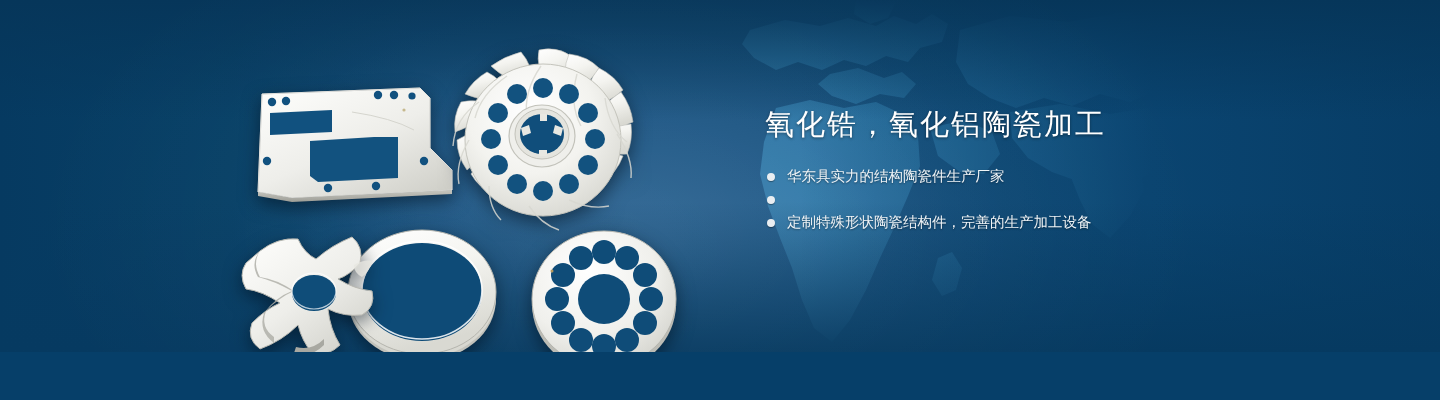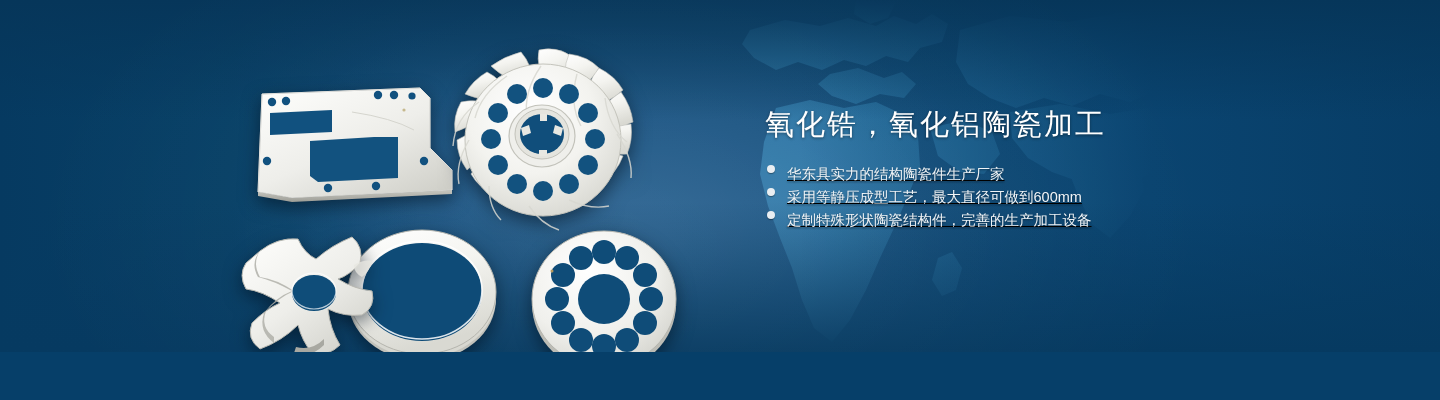--- a/index.html
+++ b/index.html
@@ -48,22 +48,22 @@
   
   .text-block{position:absolute;left:765px;top:110px;width:620px;}
   .headline{
     font-size:29px;line-height:1;letter-spacing:2px;
     color:#ffffff;font-weight:400;
     text-shadow:0 1px 3px rgba(0,0,0,.45);
     white-space:nowrap;
   }
   .bullets{margin-top:26px;}
   .bullet-row{
-    display:flex;align-items:flex-start;
-    height:23px;margin-bottom:0px;text-decoration:underline;
+    display:flex;align-items:center;
+    height:23px;margin-bottom:0px;
   }
   .dot{
     width:8px;height:8px;border-radius:50%;
     background:#e9eef2;flex:0 0 auto;
     margin-right:12px;margin-left:2px;
     box-shadow:0 1px 1px rgba(0,0,0,.35);
   }
   .bullet-text{
     font-size:14.5px;color:#f0f4f7;white-space:nowrap;
     text-shadow:0 1px 2px rgba(0,0,0,.40);
@@ -284,21 +284,20 @@
   <div class="text-block">
     <div class="headline">氧化锆，氧化铝陶瓷加工</div>
 
     <div class="bullets">
       <div class="bullet-row">
         <span class="dot"></span>
         <span class="bullet-text">华东具实力的结构陶瓷件生产厂家</span>
       </div>
       <div class="bullet-row">
         <span class="dot"></span>
-        <span class="bullet-text">采用等静压成型工艺，最大直径可做到600mm</span>
       </div>
       <div class="bullet-row">
         <span class="dot"></span>
         <span class="bullet-text">定制特殊形状陶瓷结构件，完善的生产加工设备</span>
       </div>
     </div>
   </div>
 
 </div>
 

